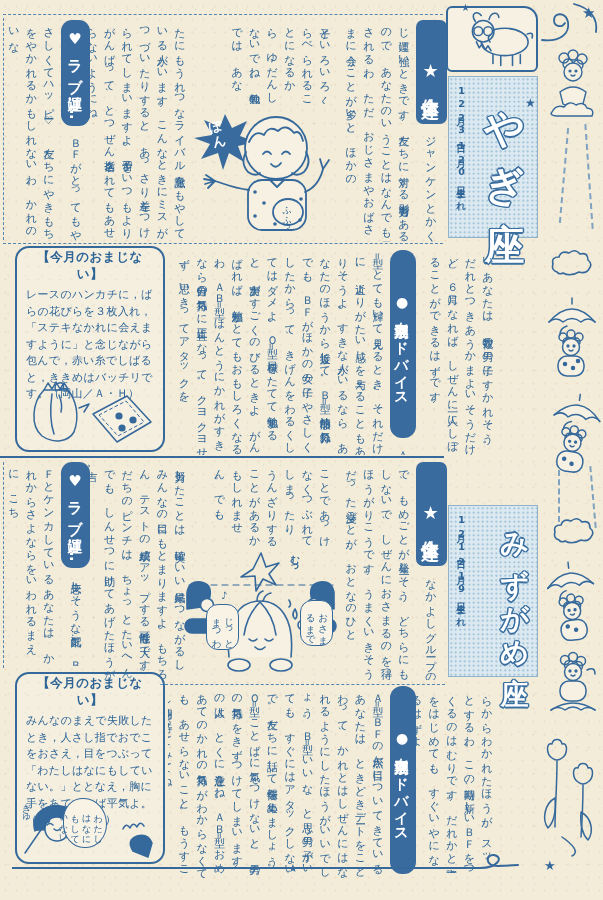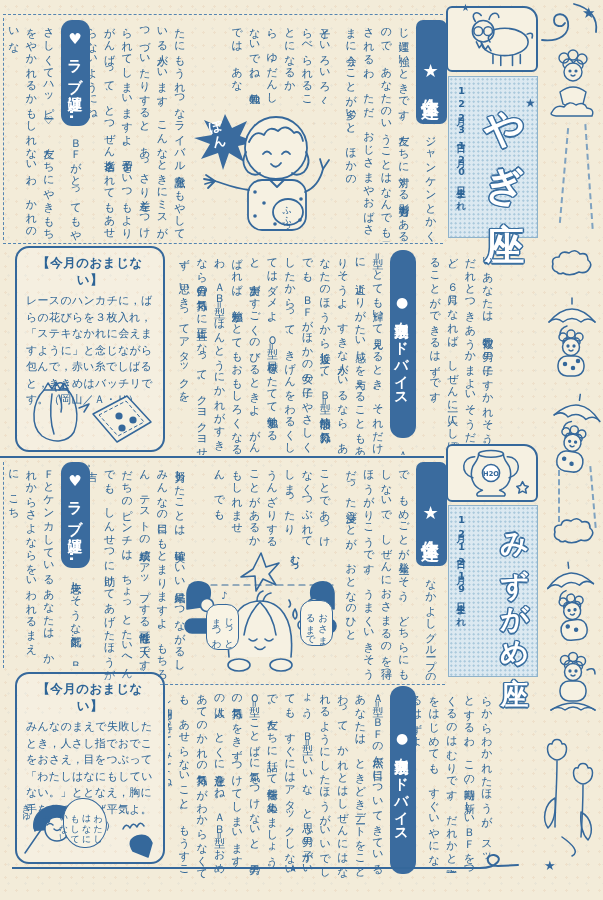--- a/index.html
+++ b/index.html
@@ -20,21 +20,21 @@
   .badge-love{height:106px;width:29px;font-size:15px;line-height:27px;letter-spacing:1px;border-radius:11px;padding-top:4px}
   .badge-blood{height:188px;width:26px;font-size:14px;line-height:24px;letter-spacing:1px;border-radius:12px;padding-top:5px}
   .zframe{position:absolute;border:2.5px solid #35689b;border-radius:6px 14px 6px 6px;background:#f6f1e2}
   .ztitle{position:absolute;border:1px solid #8fb2ca;background-color:#dce9f1;
           background-image:radial-gradient(#a6c6da 1.1px,transparent 1.25px);background-size:4.5px 4.5px}
   .title-main{position:absolute;right:4px;top:6px;bottom:4px;color:#fff;font-weight:bold;
           text-shadow:-1.5px 0 #3a6fa0,1.5px 0 #3a6fa0,0 -1.5px #3a6fa0,0 1.5px #3a6fa0,
                       -1px -1px #3a6fa0,1px 1px #3a6fa0,-1px 1px #3a6fa0,1px -1px #3a6fa0}
   .title-date{position:absolute;left:5px;top:8px;bottom:4px;font-size:9.5px;font-weight:bold;
           letter-spacing:1.5px;color:#2d6496}
-  .charm{position:absolute;border:2px solid #35689b;border-radius:14px;padding:7px 9px;background:rgba(255,255,255,.18)}
+  .charm{position:absolute;border:2px solid #35689b;border-radius:14px;padding:1px 9px;background:rgba(255,255,255,.18)}
   .charm .ctitle{margin:0 0 4px;font-size:12.5px;font-weight:bold;text-align:center;letter-spacing:.5px}
   .charm .cbody{margin:0;font-size:11px;line-height:16.5px;letter-spacing:.3px}
   .dashline{position:absolute;border-top:1.6px dashed #5585b1;height:0}
   .dashv{position:absolute;border-left:1.6px dashed #5585b1;width:0}
   .divider{position:absolute;border-top:2.2px solid #35689b;height:0}
   .bubble{position:absolute;writing-mode:vertical-rl;background:#f8f3e4;border:1.5px solid #35689b;
           border-radius:12px;font-size:9.5px;line-height:12.5px;color:#2d6496;padding:4px 3px;text-align:center}
   .star{position:absolute;color:#35689b}
   .rain{position:absolute;border-left:2px dashed #7fa2c0;width:0}
   .fx{position:absolute;writing-mode:vertical-rl;color:#2d6496}
@@ -134,33 +134,20 @@
       <g fill="#35689b">
           <circle cx="96" cy="42" r="3.6"></circle>
           <circle cx="110" cy="46" r="3.6"></circle>
           <circle cx="99" cy="54" r="3.6"></circle>
         </g>
     </svg>
   </div>
 
   <div class="divider" style="left:0;top:456px;width:444px"></div>
 
-  <div class="zframe" style="left:446px;top:444px;width:92px;height:58px">
-    <svg width="86" height="52" viewBox="0 0 90 54" style="position:absolute;left:0;top:1px">
-      <g fill="none" stroke="#35689b" stroke-width="1.6" stroke-linecap="round" stroke-linejoin="round">
-        <path d="M28,10 C14,10 12,28 26,32"></path>
-          <path d="M62,10 C76,10 78,28 64,32"></path>
-        <path d="M32,7 C32,13 28,16 26,20 C22,30 26,42 36,45 C31,47 29,49 31,51 L59,51 C61,49 59,47 54,45 C64,42 68,30 64,20 C62,16 58,13 58,7"></path>
-        <ellipse cx="45" cy="7" rx="13" ry="3.5" fill="#f6f1e2"></ellipse>
-        <circle cx="45" cy="27" r="9" fill="#ffffff"></circle>
-        <path d="M78,36 l2,4 4,1 -3,3 1,4 -4,-2 -4,2 1,-4 -3,-3 4,-1 Z"></path>
-      </g>
-      <text x="45" y="30" font-size="7" text-anchor="middle" fill="#35689b" font-weight="bold">H2O</text>
-    </svg>
-  </div>
 
   <div class="ztitle" style="left:448px;top:505px;width:90px;height:172px">
     <div class="title-main v" style="font-size:28px;letter-spacing:4px">みずがめ座</div>
     <div class="title-date v upright">1月21日〜2月19日生まれ</div>
   </div>
 
   <div class="dashv" style="left:3px;top:462px;height:206px"></div>
   <div class="dashline" style="left:160px;top:684px;width:285px"></div>
 
   <div class="abs v bt" style="left:335px;top:462px;width:112px;height:218px">

